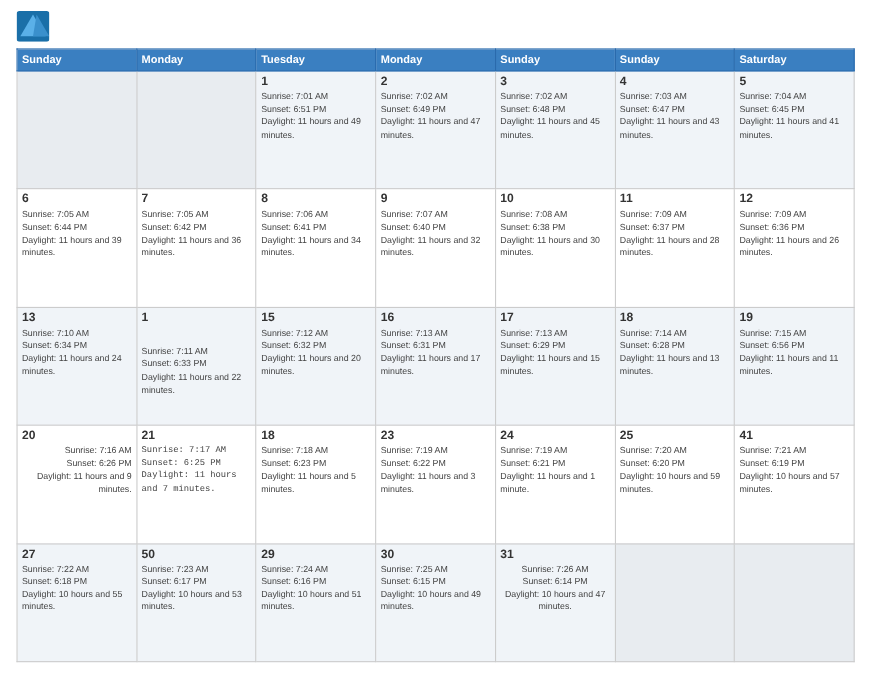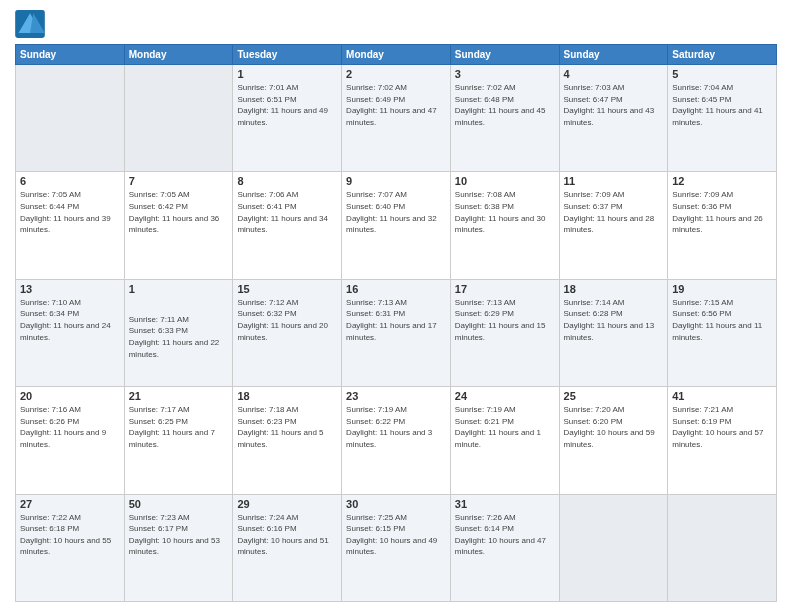--- a/index.html
+++ b/index.html
@@ -251,27 +251,27 @@
           <td>
             <span class="day-num">19</span>
             <div class="day-detail" style="white-space: pre-line;">Sunrise: 7:15 AM
 Sunset: 6:56 PM
 Daylight: 11 hours and 11 minutes.</div>
           </td>
         </tr>
         <tr>
           <td>
             <span class="day-num">20</span>
-            <div class="day-detail" style="white-space: pre-line;">Sunrise: 7:16 AM
+            <div class="day-detail" style="white-space: pre-line; text-align: right;">Sunrise: 7:16 AM
 Sunset: 6:26 PM
 Daylight: 11 hours and 9 minutes.</div>
           </td>
           <td>
             <span class="day-num">21</span>
-            <div class="day-detail" style="white-space: pre-line;">Sunrise: 7:17 AM
+            <div class="day-detail" style="white-space: pre-line; font-family: Liberation Mono, monospace;">Sunrise: 7:17 AM
 Sunset: 6:25 PM
 Daylight: 11 hours and 7 minutes.</div>
           </td>
           <td>
             <span class="day-num">18</span>
             <div class="day-detail" style="white-space: pre-line;">Sunrise: 7:18 AM
 Sunset: 6:23 PM
 Daylight: 11 hours and 5 minutes.</div>
           </td>
           <td>
@@ -319,21 +319,21 @@
 Daylight: 10 hours and 51 minutes.</div>
           </td>
           <td>
             <span class="day-num">30</span>
             <div class="day-detail" style="white-space: pre-line;">Sunrise: 7:25 AM
 Sunset: 6:15 PM
 Daylight: 10 hours and 49 minutes.</div>
           </td>
           <td>
             <span class="day-num">31</span>
-            <div class="day-detail" style="white-space: pre-line;">Sunrise: 7:26 AM
+            <div class="day-detail" style="white-space: pre-line; text-align: center;">Sunrise: 7:26 AM
 Sunset: 6:14 PM
 Daylight: 10 hours and 47 minutes.</div>
           </td>
           <td class="empty"></td>
           <td class="empty"></td>
         </tr>
       </tbody>
   </table>
 </div>
 

